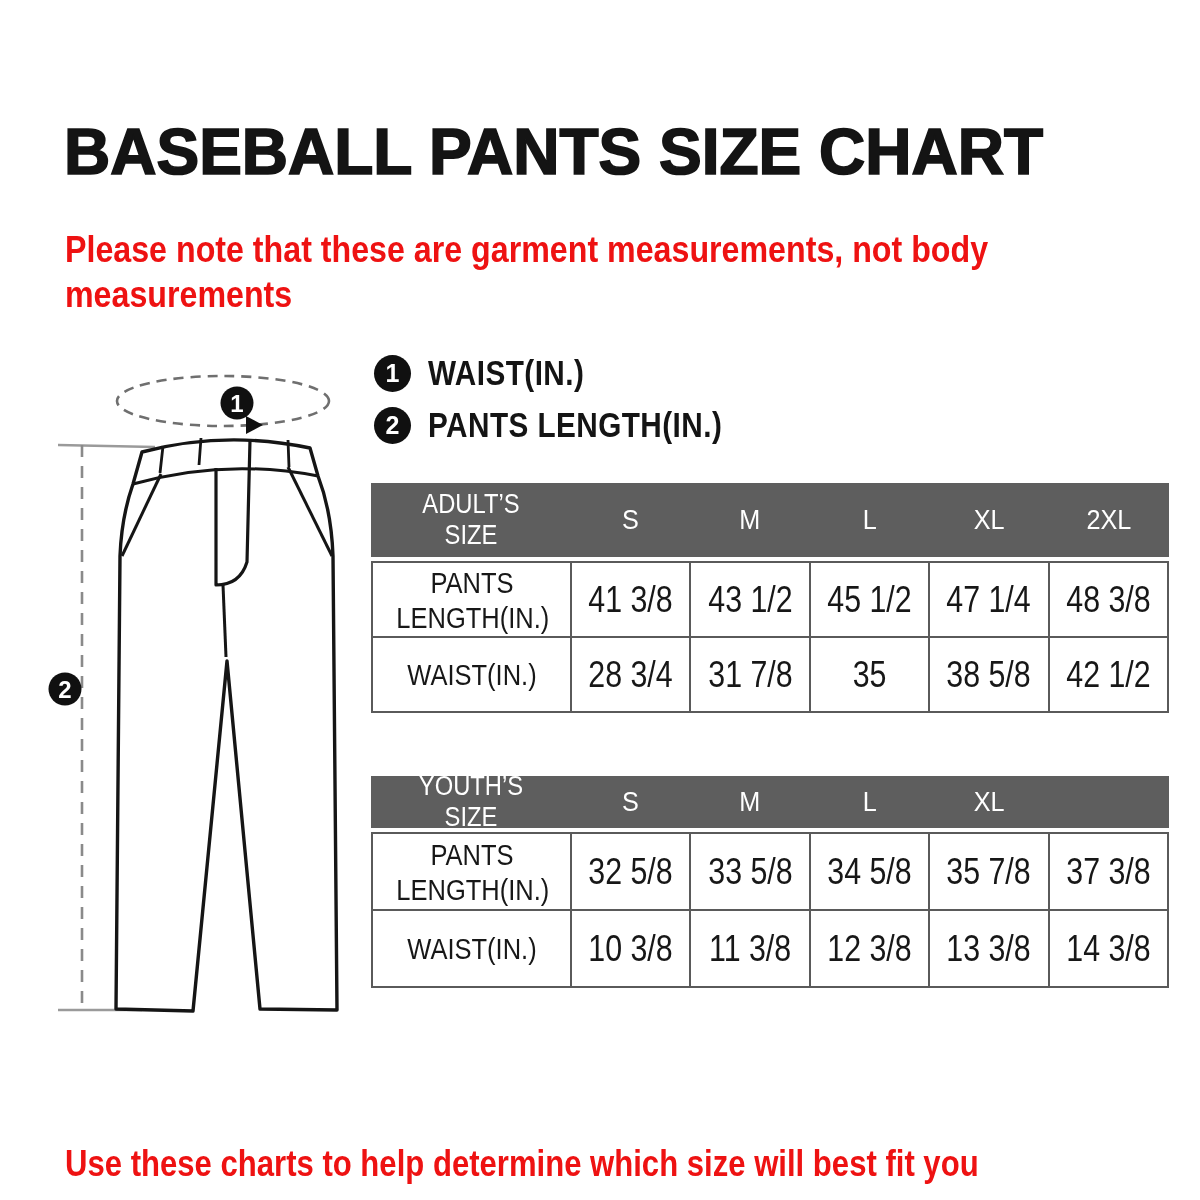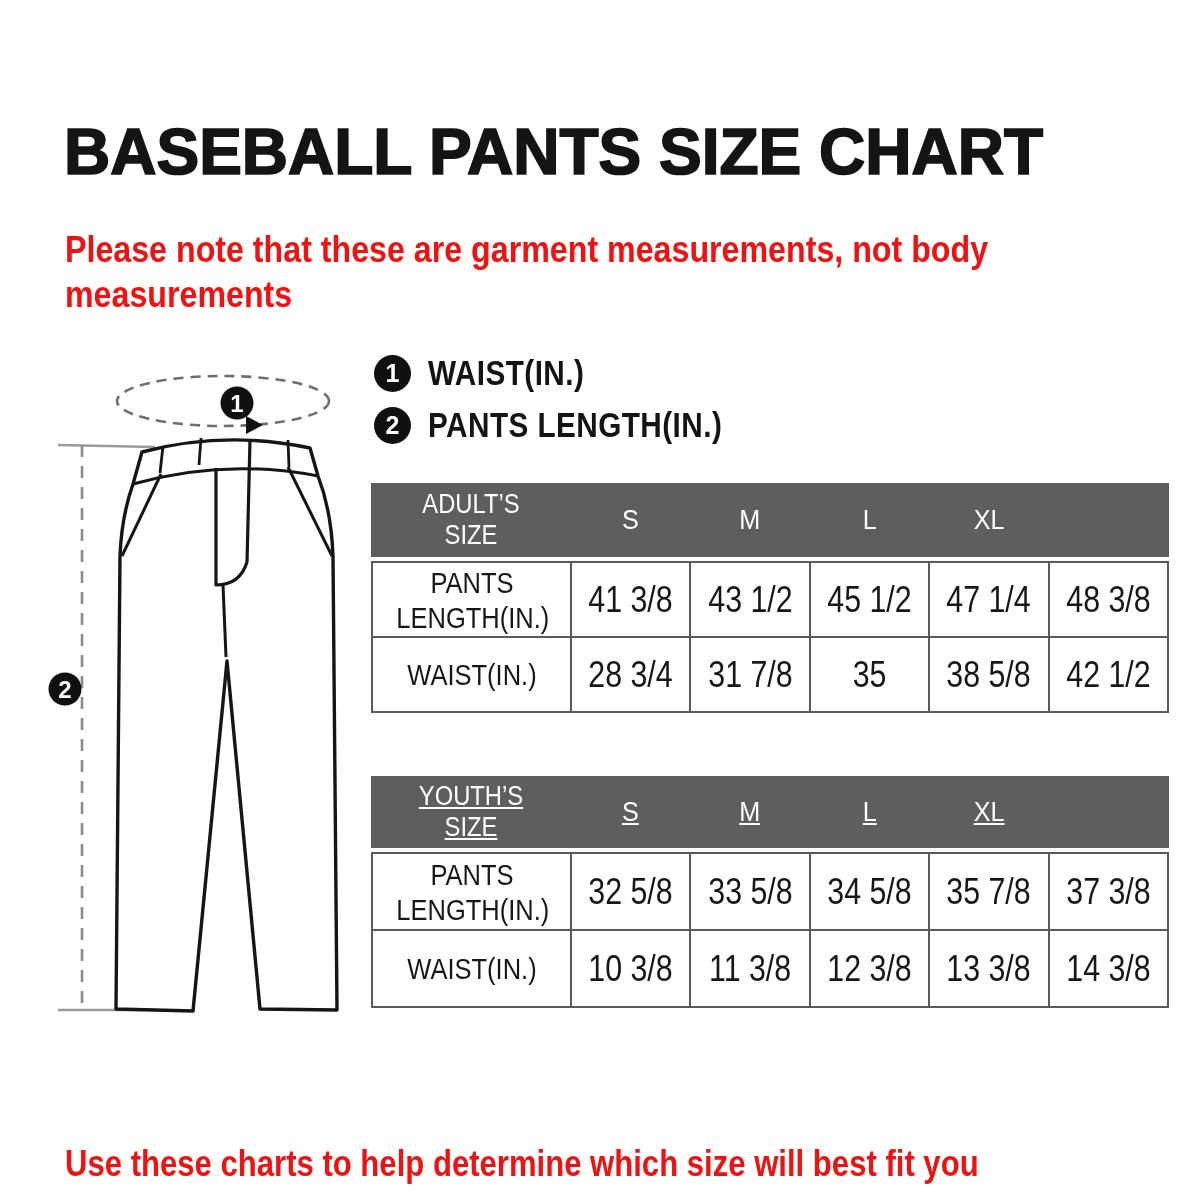--- a/index.html
+++ b/index.html
@@ -19,21 +19,21 @@
          display:flex;align-items:center;justify-content:center;font-size:25px;font-weight:700;flex:0 0 37px;}
   .legend-label{margin-left:17px;font-size:35px;font-weight:700;color:#141414;display:inline-block;
                 transform:scaleX(.85);transform-origin:0 50%;white-space:nowrap;letter-spacing:.5px;}
 
   .figure{position:absolute;left:20px;top:340px;width:360px;height:680px;}
 
   .size-table{position:absolute;left:371px;width:798px;}
   .size-table-adult{top:467px;}
   .size-table-youth{top:760px;}
   .size-head{display:flex;background:#5e5e5e;color:#ffffff;height:74px;}
-  .size-table-youth .size-head{height:72px;text-decoration:underline;}
+  .size-table-youth .size-head{height:52px;}
   .size-head .corner{flex:0 0 25%;display:flex;align-items:center;justify-content:center;text-align:center;}
   .size-head .corner span{display:inline-block;width:150px;font-size:27px;line-height:31px;transform:scaleX(.88);}
   .size-head .colh{flex:0 0 15%;display:flex;align-items:center;justify-content:center;font-size:28px;}
   .size-head .colh span{display:inline-block;transform:scaleX(.9);}
 
   table.size-body{width:100%;border-collapse:collapse;table-layout:fixed;margin-top:4px;}
   table.size-body th,table.size-body td{border:2px solid #5a5a5a;height:73px;text-align:center;
       vertical-align:middle;padding:0;font-weight:400;color:#171717;background:#fff;}
   .size-table-youth table.size-body th,.size-table-youth table.size-body td{height:75px;}
   .rowlab{display:inline-block;width:178px;font-size:30px;line-height:35px;transform:scaleX(.85);white-space:normal;}
@@ -96,20 +96,23 @@
           <span>S</span>
         </div>
       <div class="colh">
           <span>M</span>
         </div>
       <div class="colh">
           <span>L</span>
         </div>
       <div class="colh">
           <span>XL</span>
+        </div>
+      <div class="colh">
+          <span>2XL</span>
         </div>
     </div>
     <table class="size-body">
       <colgroup>
           <col style="width:25%">
           <col style="width:15%">
           <col style="width:15%">
           <col style="width:15%">
           <col style="width:15%">
           <col style="width:15%">

